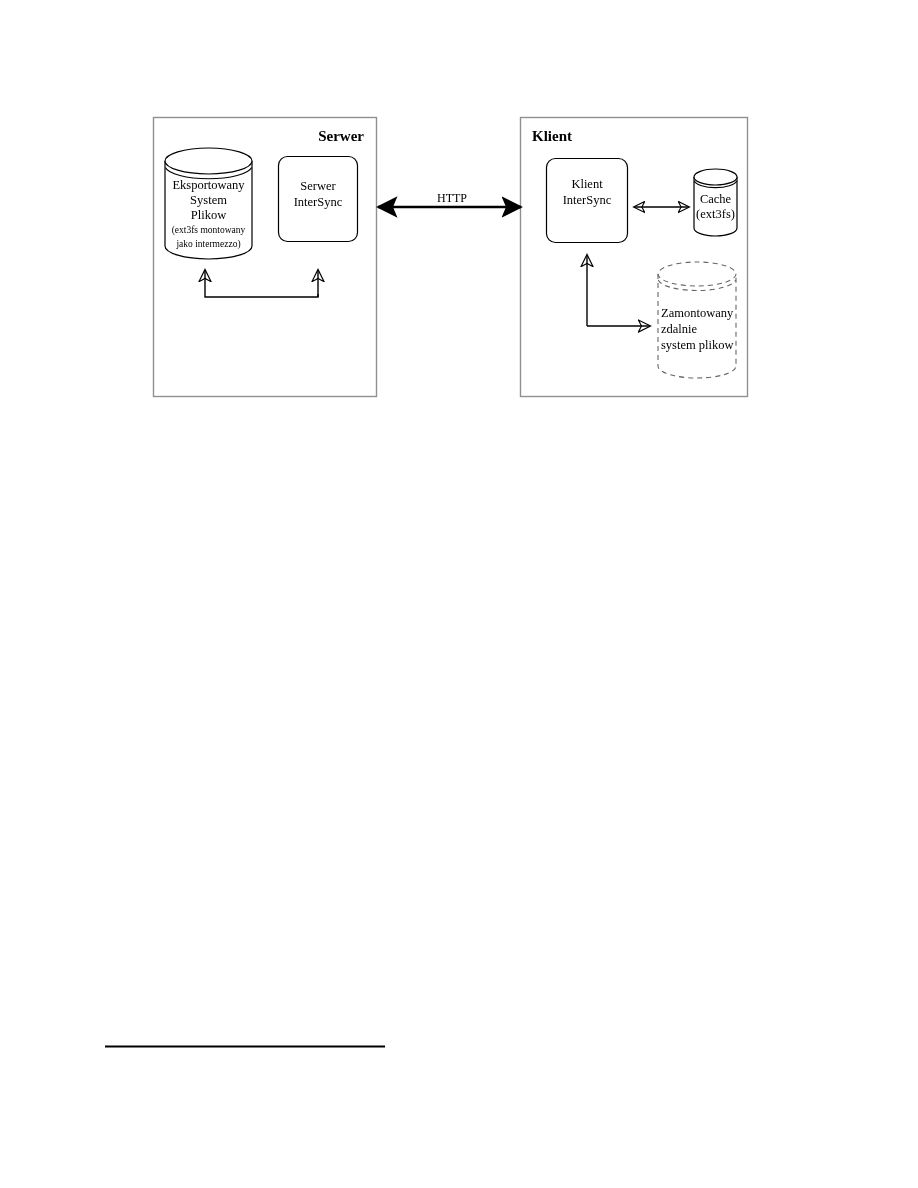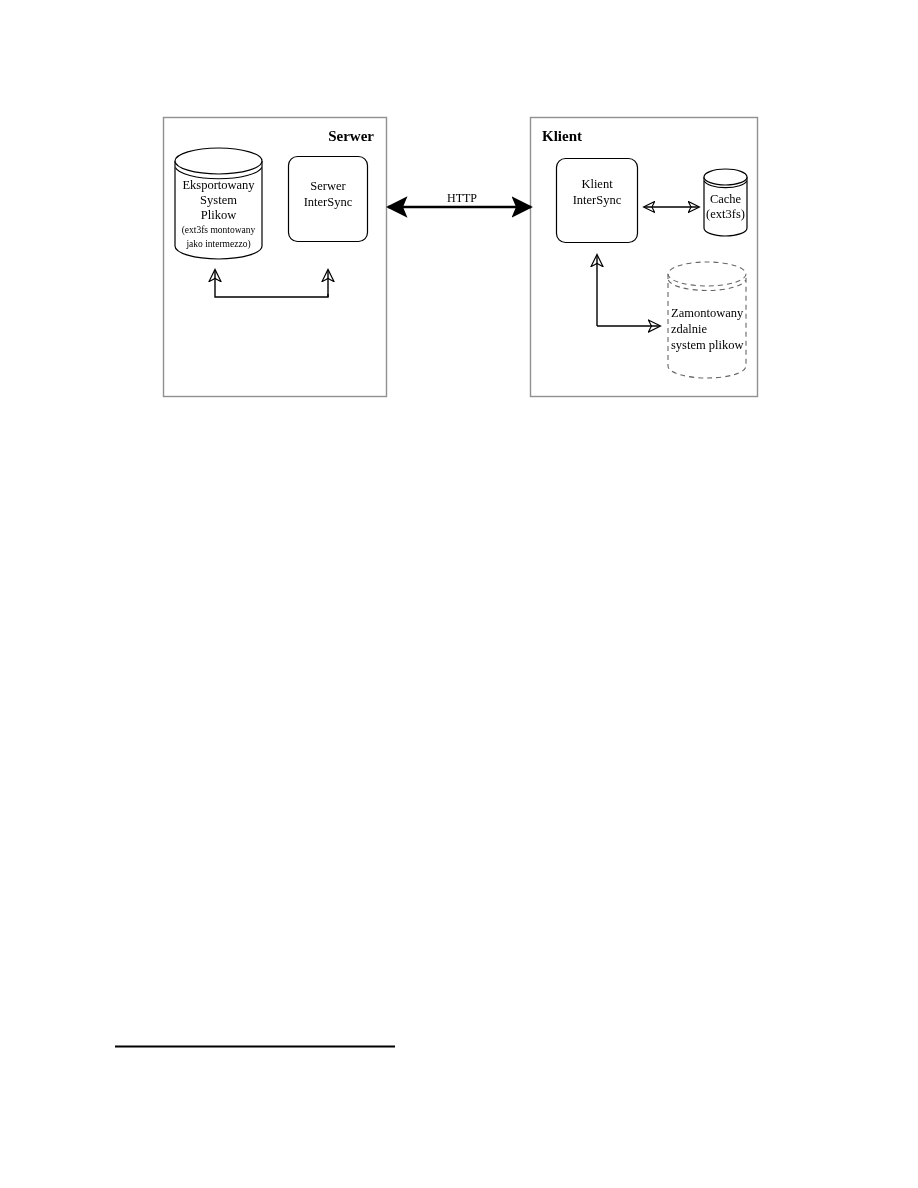--- a/index.html
+++ b/index.html
@@ -10,21 +10,21 @@
   body {
     width: 918px;
     height: 1188px;
     position: relative;
     font-family: "Liberation Serif", "DejaVu Serif", serif;
     color: #000000;
     overflow: hidden;
   }
   #page {
     position: absolute;
-    left: 10px; top: 0;
+    left: 0; top: 0;
     width: 736px;
     height: 1188px;
   }
   #diagram-svg {
     position: absolute;
     left: 0;
     top: 0;
     width: 918px;
     height: 1188px;
   }

